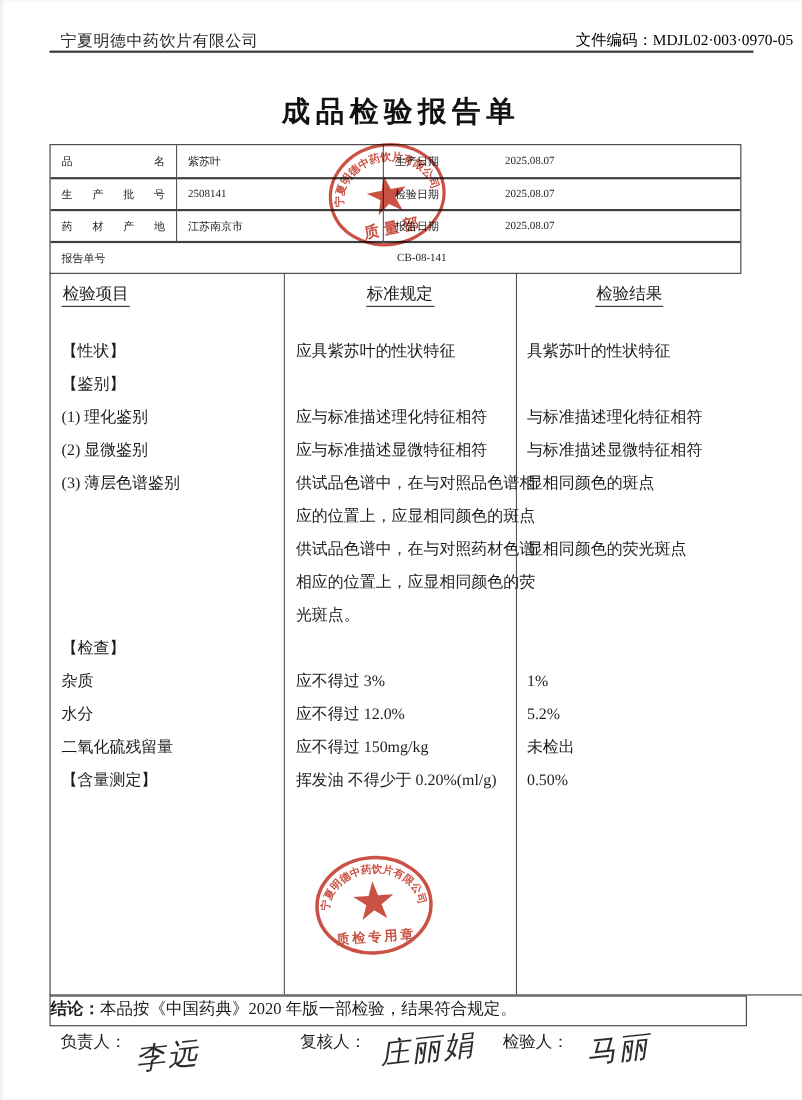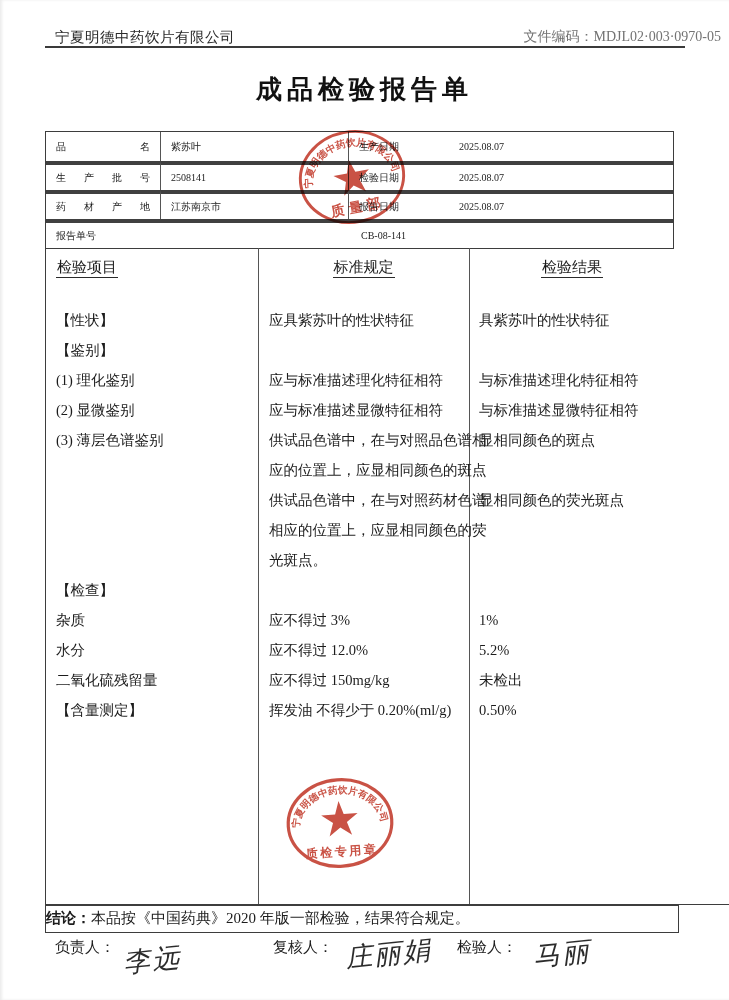--- a/index.html
+++ b/index.html
@@ -5,31 +5,31 @@
   * { margin:0; padding:0; box-sizing:border-box; }
   body { background:#e8e8e8; font-family:"Liberation Serif","DejaVu Serif",serif; }
   .page {
     position:relative; width:729px; height:1000px; margin:0 auto;
     background:#ffffff; color:#1c1c1c; overflow:hidden;
     box-shadow:inset 2px 0 3px rgba(0,0,0,.08);
   }
 
   
   .company { position:absolute; left:55px; top:28px; font-size:14.5px; letter-spacing:.5px; color:#2a2a2a; }
-  .doccode { position:absolute; right:8px; top:28px; font-size:14px; color:#737373; }
+  .doccode { position:absolute; right:8px; top:28px; font-size:14px; color:#000000; }
   .headrule { position:absolute; left:45px; top:46px; width:640px; height:2.4px; background:#3a3a3a; }
-  .title { position:absolute; left:0; top:72px; width:100%; text-align:center;
+  .title { position:absolute; left:0; top:84px; width:100%; text-align:center;
            font-size:26px; font-weight:bold; letter-spacing:5px; color:#111; }
 
   
   .info { position:absolute; left:45px; top:131px; width:629px; height:118px;
           border:1.6px solid #3d3d3d; display:grid;
           grid-template-columns:115px 188px 1fr; grid-auto-rows:1fr;
           font-size:10px; }
-  .info > div { border-top:4px solid #404040; display:flex; align-items:center; padding:0 10px; }
+  .info > div { border-top:2px solid #404040; display:flex; align-items:center; padding:0 10px; }
   .info > div.r1 { border-top:none; }
   .cell-lab { border-right:1px solid #555; }
   .cell-lab span { display:inline-block; width:100%; text-align:justify; text-align-last:justify; }
   .cell-val { border-right:1px solid #555; }
   .cell-right .lab2 { display:inline-block; width:92px; }
   .cell-right .val2 { display:inline-block; margin-left:8px; }
   .cell-repno { grid-column:1 / 3; }
 
   
   .main { position:absolute; left:45px; top:248px; width:698px; height:657px;

